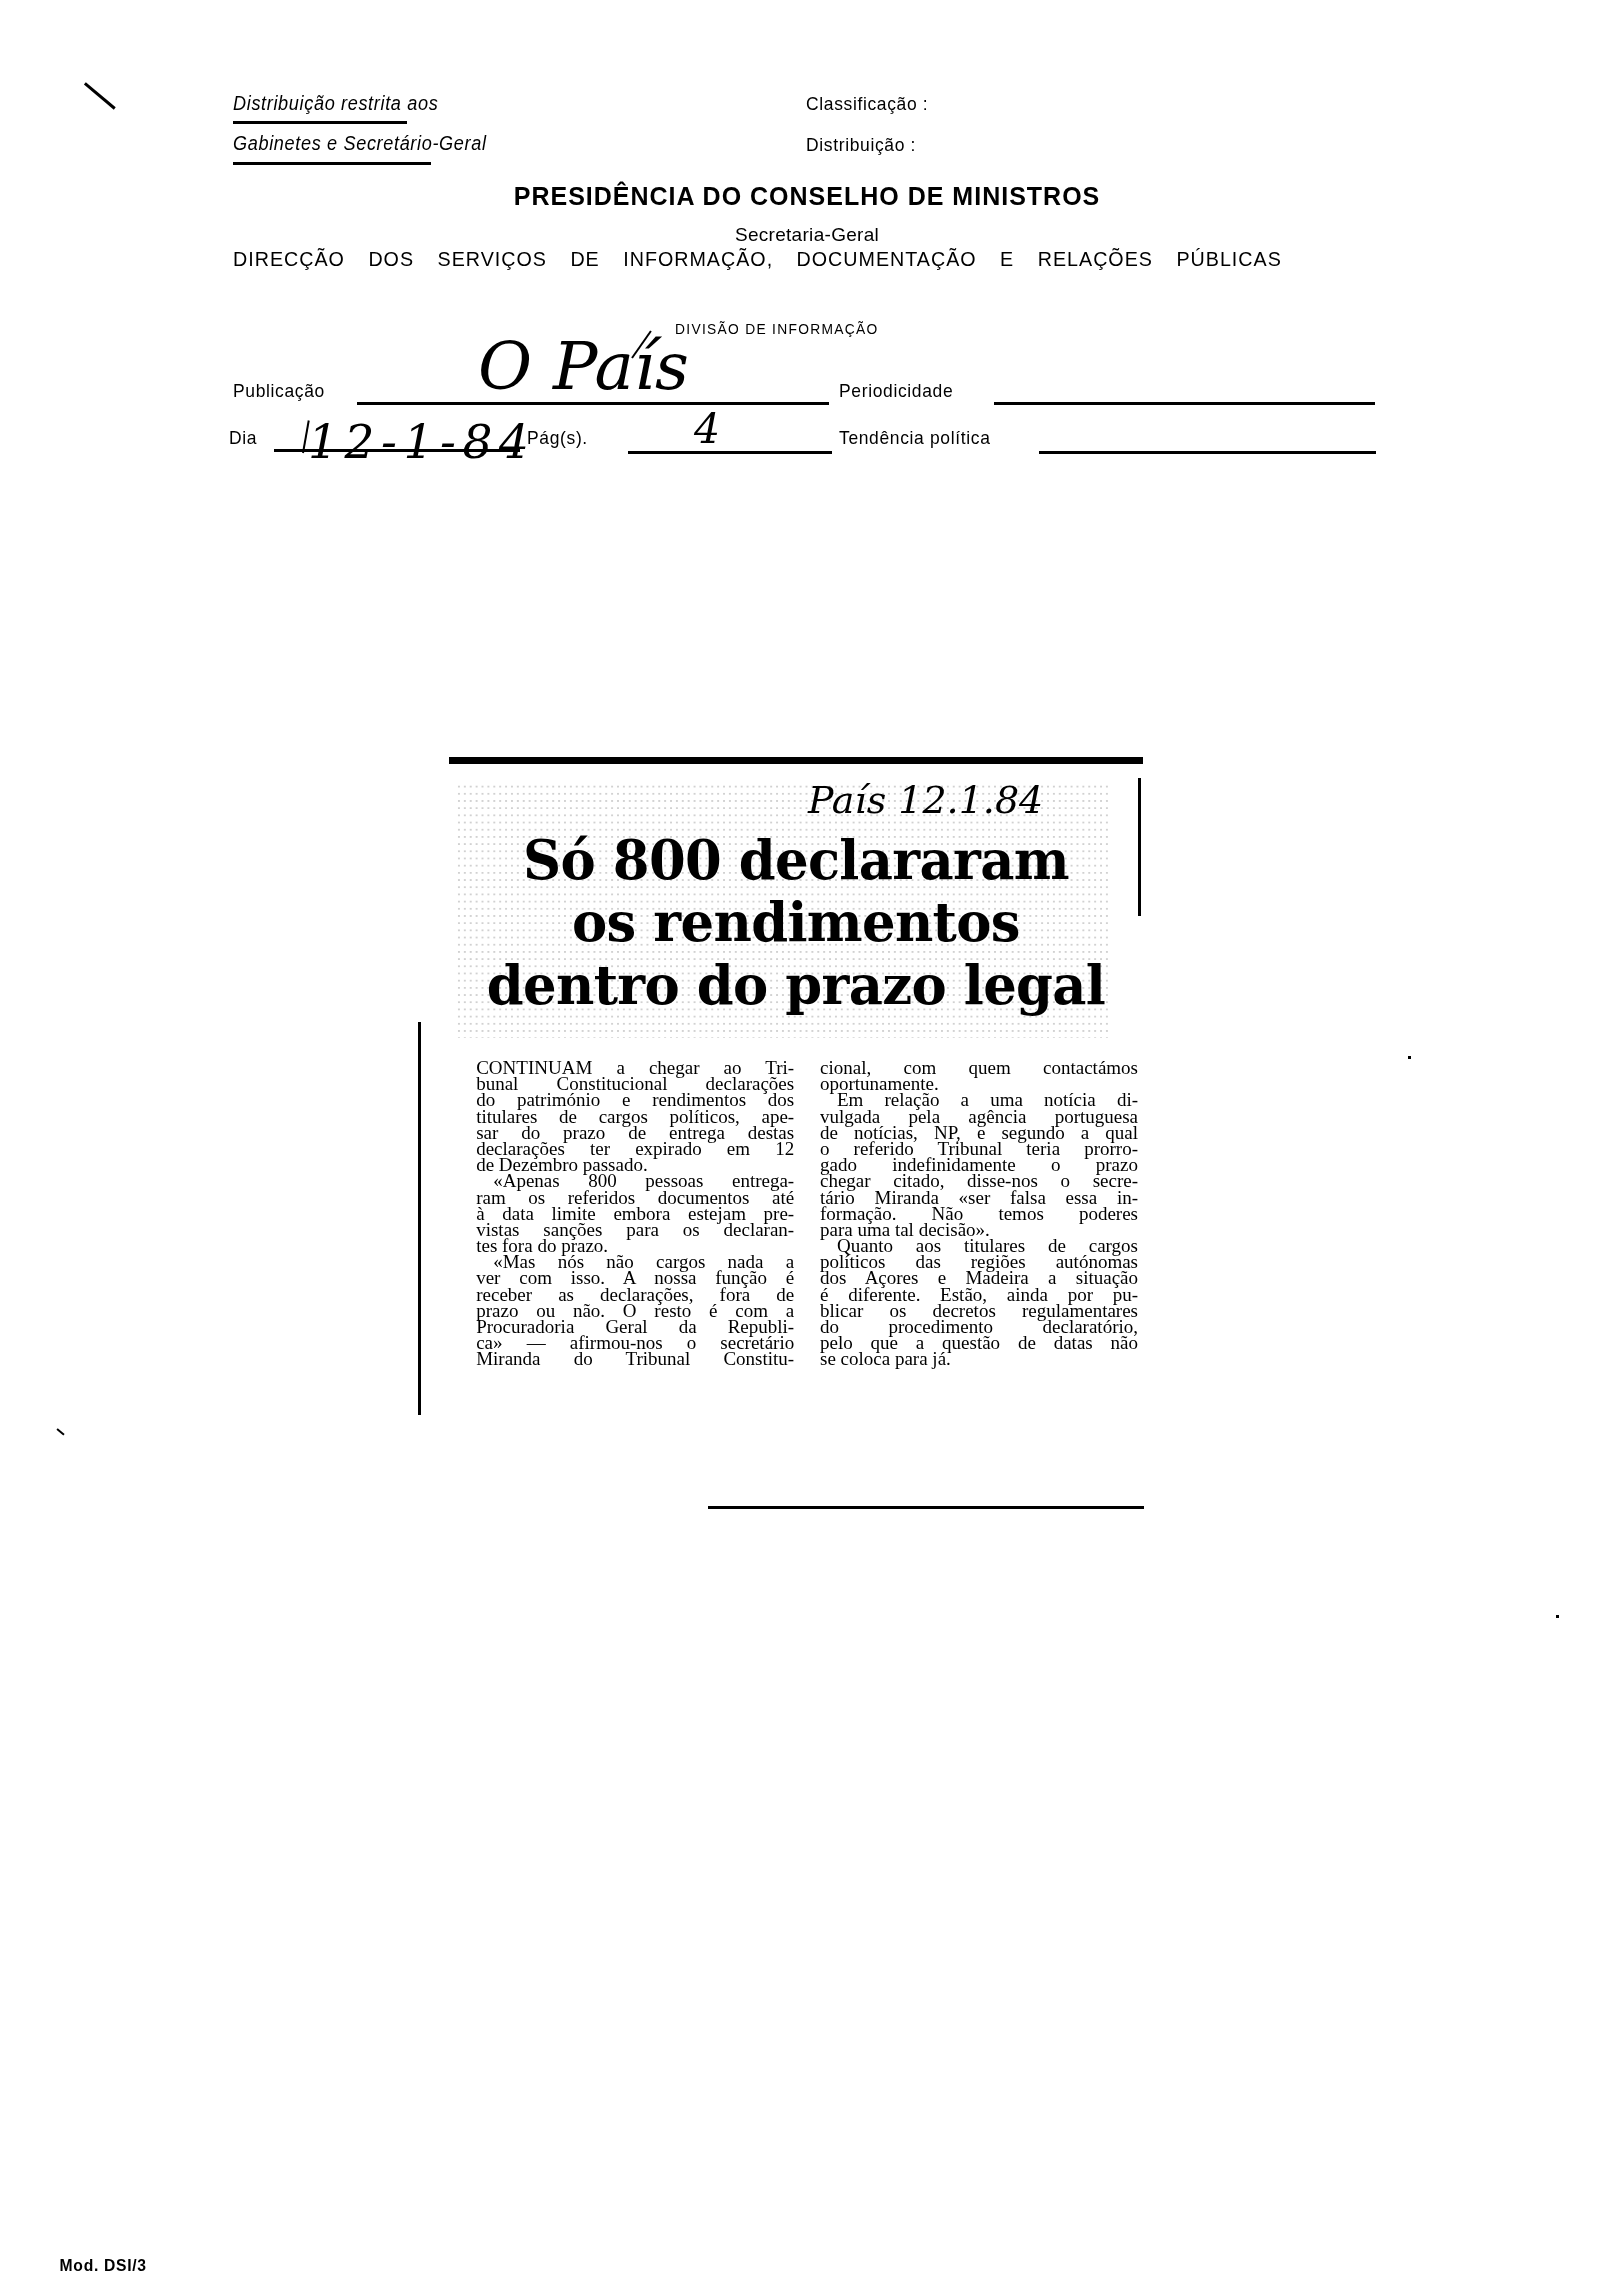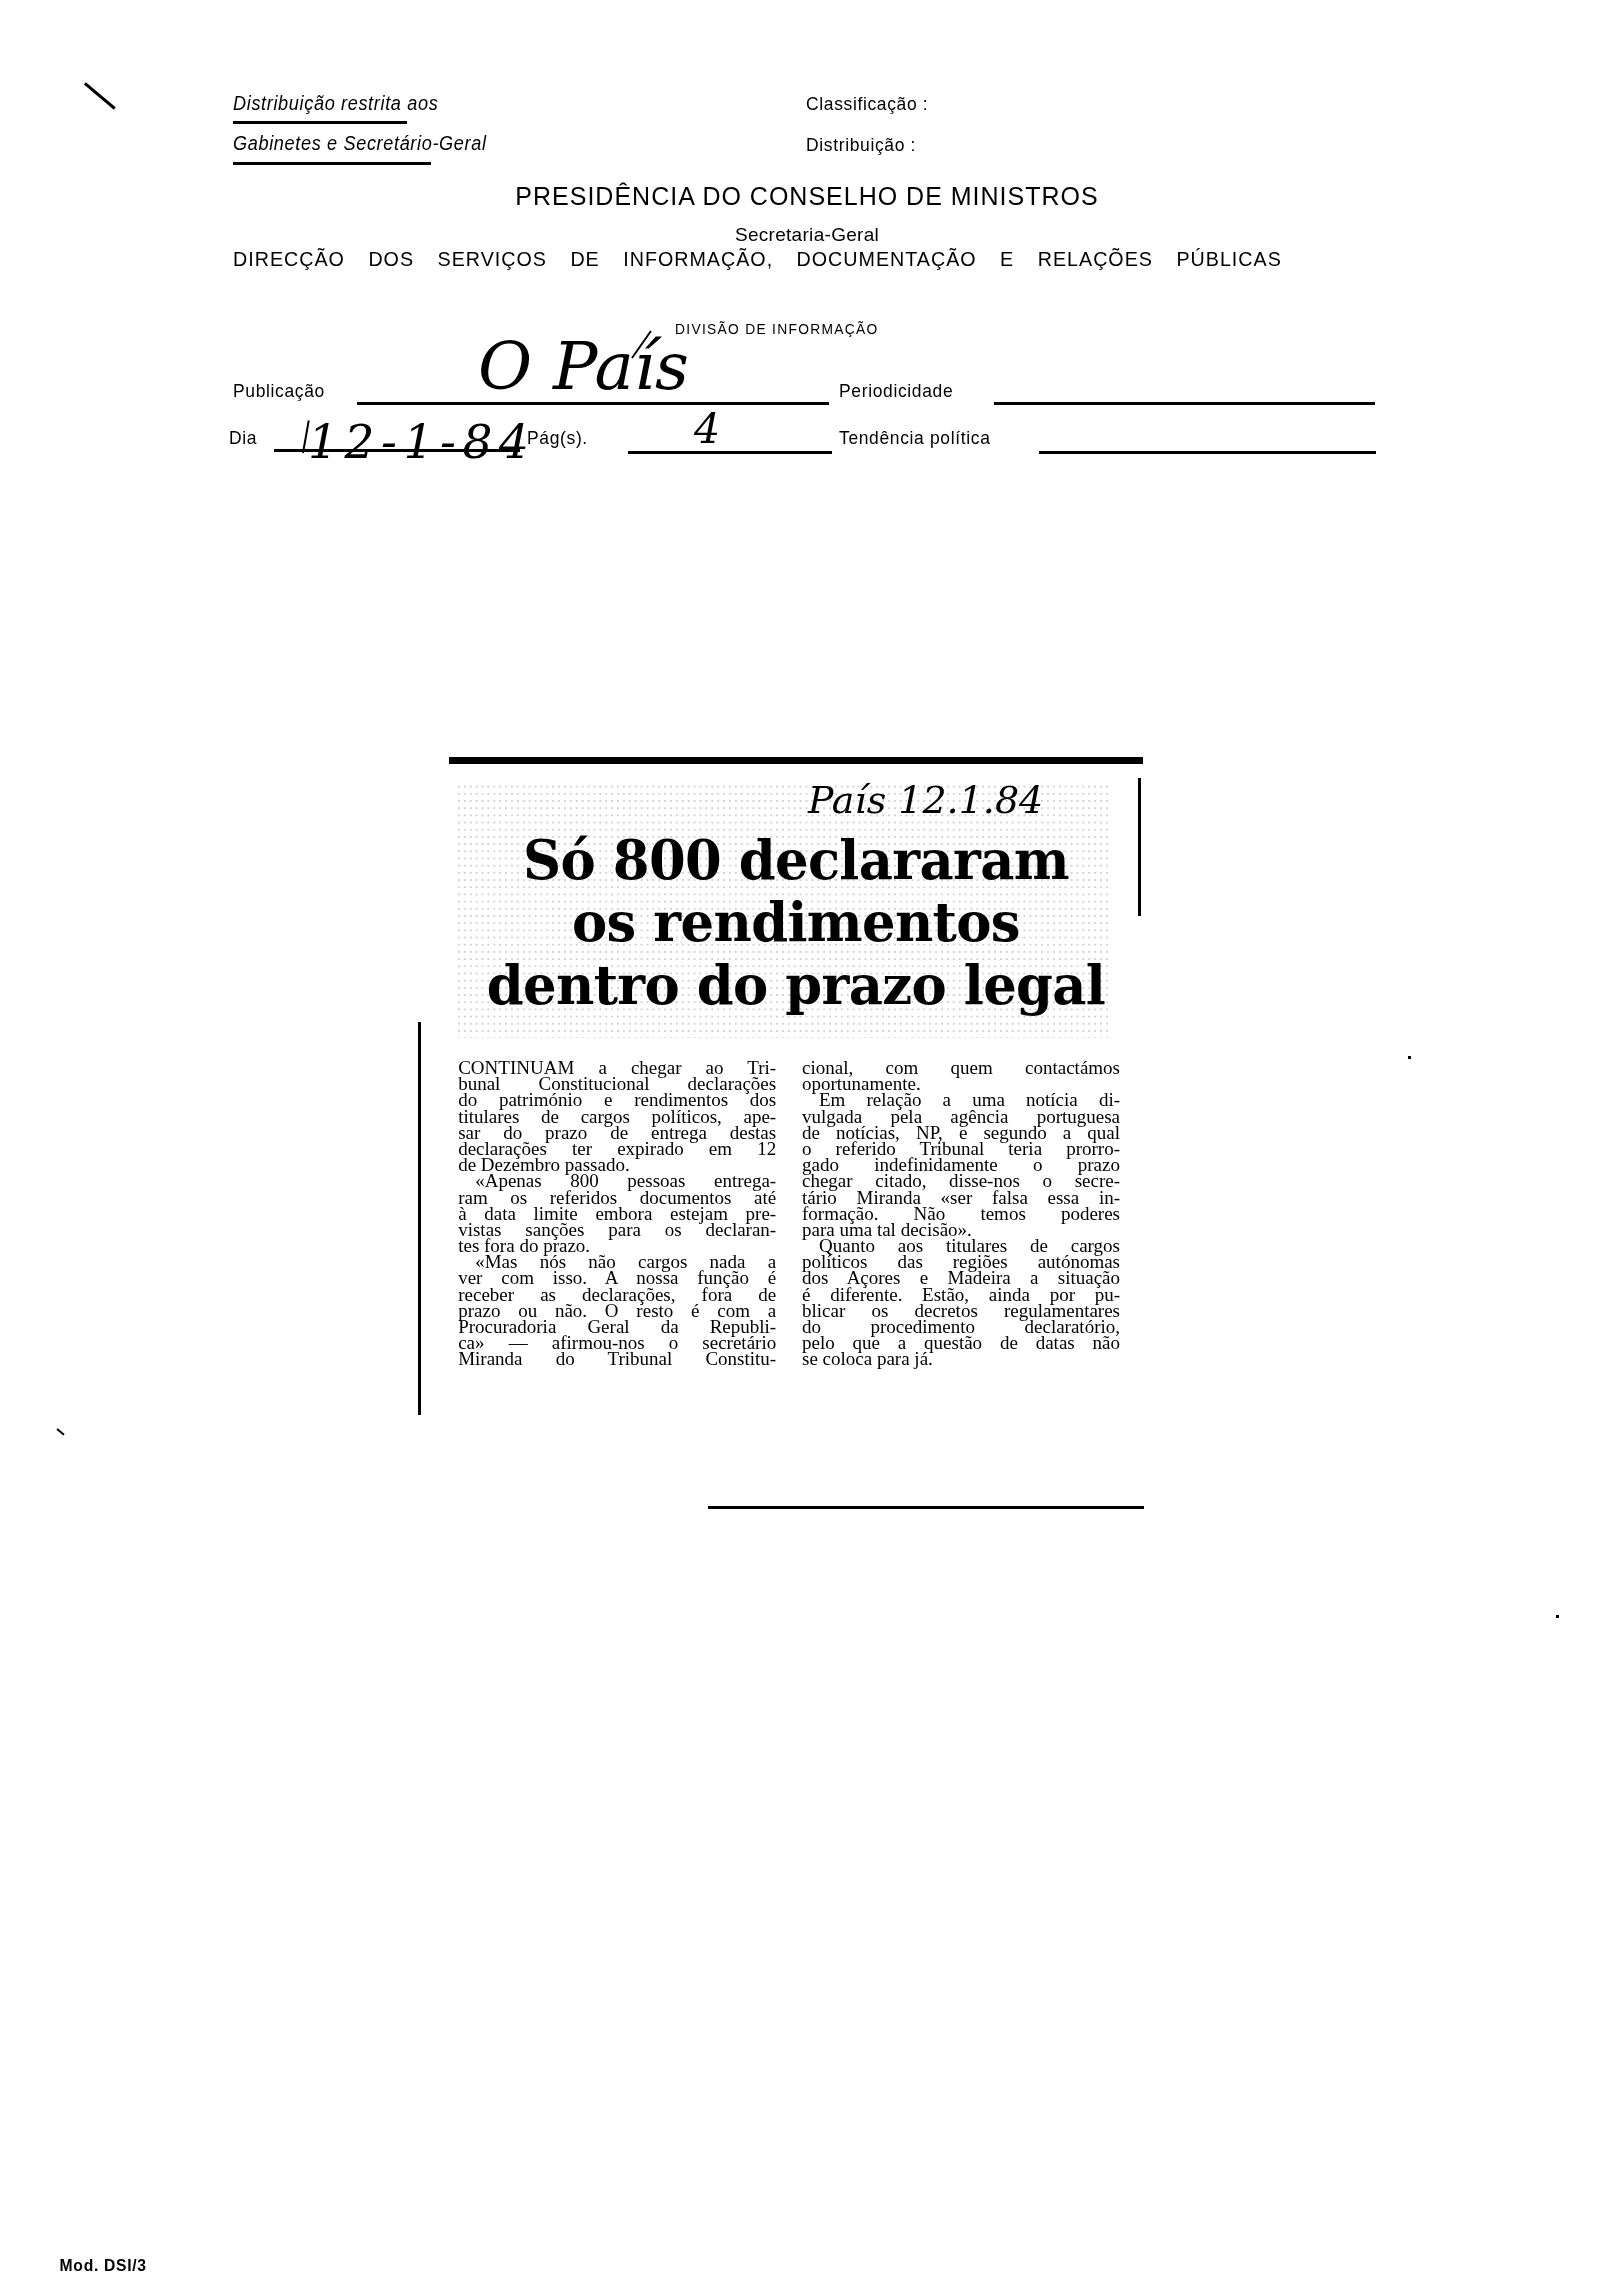--- a/index.html
+++ b/index.html
@@ -4,41 +4,41 @@
 <style>
   html, body { margin:0; padding:0; background:#ffffff; }
   body { width:1614px; height:2295px; position:relative; overflow:hidden; color:#000; }
   .abs { position:absolute; white-space:nowrap; }
   .sans { font-family:"Liberation Sans", "DejaVu Sans", sans-serif; }
 
   
   .dist-label { font-size:19.7px; font-style:italic; letter-spacing:0.7px; transform:scaleX(0.92); transform-origin:left top; }
   .rule { position:absolute; background:#000; }
   .field-label { font-size:19px; letter-spacing:0.7px; transform:scaleX(0.92); transform-origin:left top; }
-  .org-title { font-size:25px; font-weight:normal; letter-spacing:1px; }
+  .org-title { font-size:25px; font-weight:bold; letter-spacing:1px; }
   .org-sub { font-size:19px; letter-spacing:0.3px; }
   .org-direction { font-size:19.7px; letter-spacing:1px; word-spacing:17px; }
   .division { font-size:13.8px; letter-spacing:1.3px; }
   .handwritten { font-size:41px; font-family:"DejaVu Serif", serif; font-style:italic; font-weight:normal; }
 
   
   .article { position:absolute; left:449px; top:757px; width:694px; height:760px; }
   .article-top-rule { position:absolute; left:0; top:0; width:694px; height:7.2px; background:#000; }
   .article-right-rule { position:absolute; left:689px; top:21px; width:2.6px; height:138px; background:#000; }
   .article-left-rule { position:absolute; left:-31px; top:265px; width:3.3px; height:393px; background:#000; }
   .article-bottom-rule { position:absolute; left:259px; top:749px; width:436px; height:2.6px; background:#000; }
   .halftone { position:absolute; left:6.6px; top:26px; width:655px; height:255px;
      background-image: radial-gradient(#999 0.7px, transparent 1px);
      background-size: 5.9px 7.2px; opacity:0.45; }
   .headline { position:absolute; left:0; width:694px; text-align:center;
      font-family:"DejaVu Serif", serif; font-weight:bold; font-size:55px; line-height:62px;
      letter-spacing:-0.7px; transform:scaleX(0.96); }
   .annotation { position:absolute; left:359px; top:21px; font-family:"DejaVu Serif", serif; font-style:italic; font-size:38px; }
   .col { position:absolute; top:303px; width:318px; font-family:"Liberation Serif", serif;
-     font-size:19px; line-height:16.2px; text-align:justify; }
+     font-size:19px; line-height:16.2px; text-align:justify;margin-left:18px; }
   .col .line { display:block; white-space:nowrap; text-align:justify; text-align-last:justify; height:16.2px; overflow:visible; }
   .col .line.last { text-align-last:left; }
   .col .line.indent { padding-left:17px; }
   .underline-ink { text-decoration-thickness:2px; }
 
   .footer { font-size:15.7px; font-weight:bold; letter-spacing:0.7px; }
   .speck { position:absolute; background:#000; }
 </style>
 </head>
 <body>

